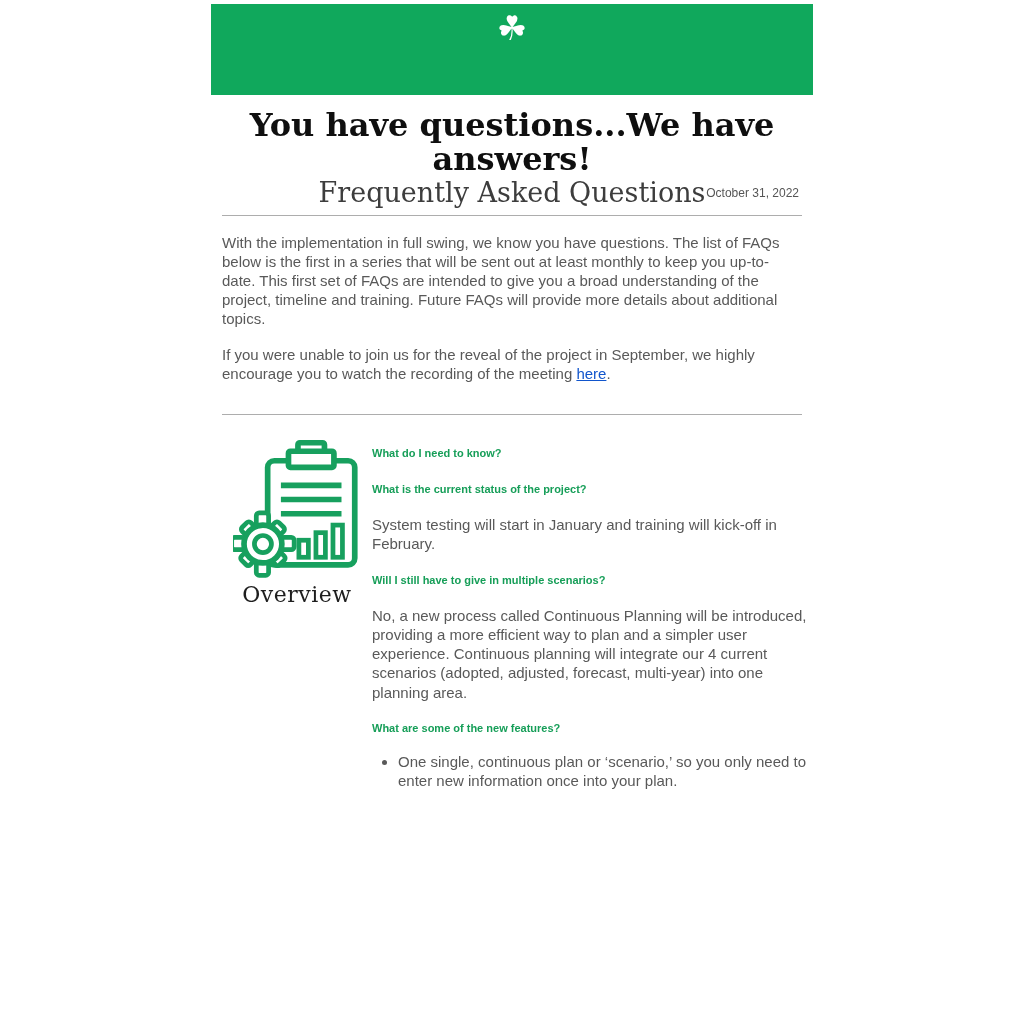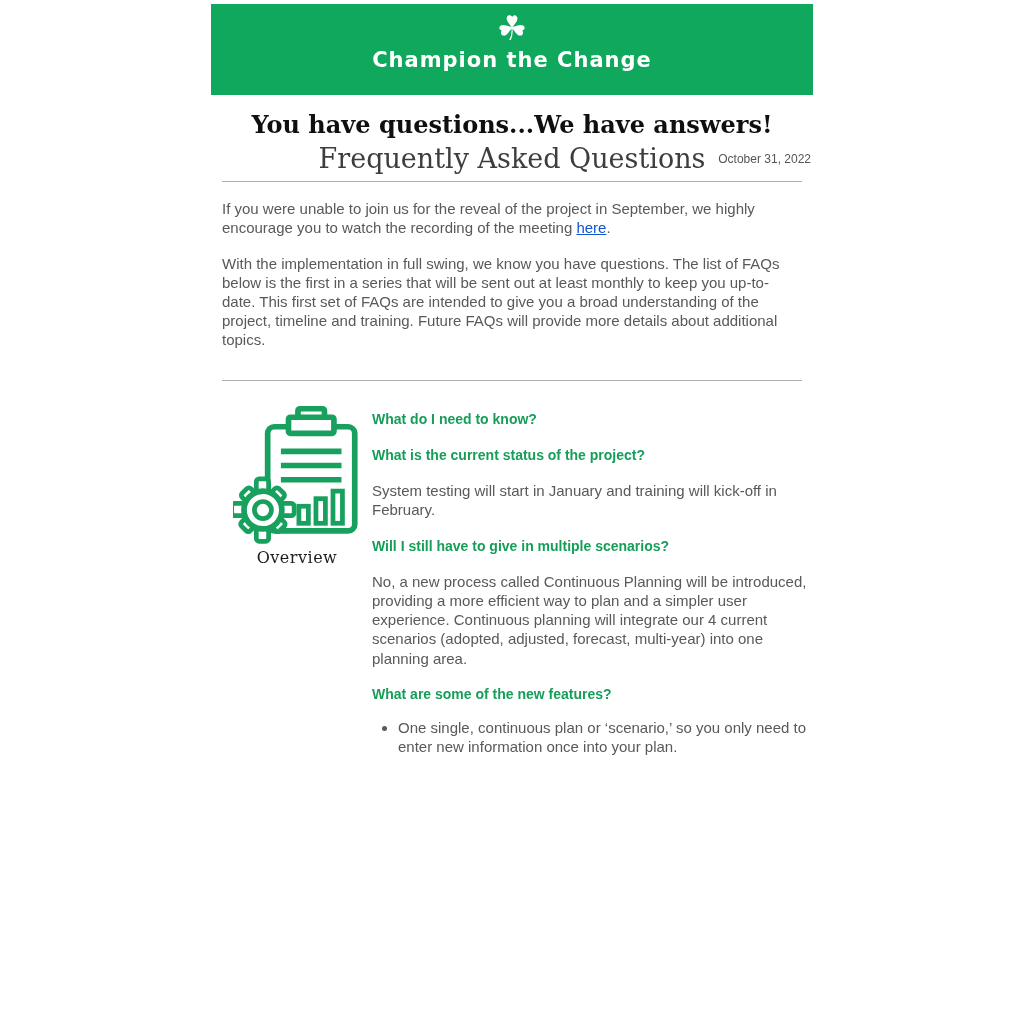--- a/index.html
+++ b/index.html
@@ -20,83 +20,82 @@
   .shamrock { color: #ffffff; font-size: 34px; line-height: 34px; display: block; }
   .brand {
     color: #ffffff; font-weight: bold; font-size: 21px;
     font-family: "DejaVu Sans", sans-serif; letter-spacing: 1px;
     margin-top: 3px;
   }
 
   
   .headline {
     font-family: "DejaVu Serif", serif; font-weight: bold;
-    font-size: 24px; color: #0f0f0f; text-align: center;
+    font-size: 32px; color: #0f0f0f; text-align: center;
     margin-top: 13px; line-height: 34px;
   }
   .subrow { position: relative; margin-top: 3px; height: 28px; }
   .subtitle {
     font-family: "DejaVu Serif", serif; font-size: 27px; color: #3d3d3d;
     text-align: center; line-height: 28px;
   }
   .date {
-    position: absolute; right: 2px; top: 7px;
+    position: absolute; right: 14px; top: 7px;
     font-size: 12px; color: #555555;
   }
   .rule {
     border: none; border-top: 1px solid #adadad;
     width: 580px; margin: 8px auto 0 auto;
   }
   .rule2 { margin-top: 31px; }
 
   
   .intro { padding: 0 11px; color: #595959; font-size: 15px; line-height: 19px; }
   .intro-heading { font-weight: bold; color: #545454; margin-top: 33px; }
   .intro p.para { margin-top: 17px; }
   a.inline-link { color: #1155cc; text-decoration: underline; }
 
   
   .faq-wrap { display: flex; padding: 0 11px; margin-top: 21px; }
   .icon-col { width: 150px; flex: 0 0 150px; text-align: center; }
   .icon-col svg { display: block; margin: 2px auto 0 auto; }
   .overview-label {
-    font-family: "DejaVu Serif", serif; font-size: 16px; color: #1e1e1e;
+    font-family: "DejaVu Serif", serif; font-size: 22px; color: #1e1e1e;
     letter-spacing: 0.5px; margin-top: 2px;
   }
   .qa-col { width: 436px; flex: 0 0 436px; }
   .question {
-    color: #169e58; font-weight: bold; font-size: 14px; line-height: 19px;
+    color: #169e58; font-weight: bold; font-size: 11px; line-height: 19px;
     margin-top: 17px; margin-bottom: 0;
   }
   .question.first { margin-top: 8px; }
   .answer { color: #595959; font-size: 15px; line-height: 19.3px; margin-top: 16px; }
   ul.feature-list { margin-top: 14px; padding-left: 26px; color: #595959; }
   ul.feature-list li { font-size: 15px; line-height: 19.3px; margin-bottom: 1px; }
 </style>
 </head>
 <body>
 
 <div class="page">
   <div class="content">
 
     <div class="banner">
       <span class="shamrock">☘</span>
-      <div class="brand">Champion the Change</div>
     </div>
 
     <div class="headline">You have questions...We have answers!</div>
     <div class="subrow">
       <div class="subtitle">Frequently Asked Questions</div>
       <div class="date">October 31, 2022</div>
     </div>
     <hr class="rule">
 
     <div class="intro">
+      <p class="para">With the implementation in full swing, we know you have questions. The list of FAQs below is the first in a series that will be sent out at least monthly to keep you up-to-date. This first set of FAQs are intended to give you a broad understanding of the project, timeline and training. Future FAQs will provide more details about additional topics.</p>
       <p class="para"><span>If you were unable to join us for the reveal of the project in September, we highly encourage you to watch the recording of the meeting </span><a href="#" class="inline-link">here</a><span>.</span></p>
-      <p class="para">With the implementation in full swing, we know you have questions. The list of FAQs below is the first in a series that will be sent out at least monthly to keep you up-to-date. This first set of FAQs are intended to give you a broad understanding of the project, timeline and training. Future FAQs will provide more details about additional topics.</p>
     </div>
 
     <hr class="rule rule2">
 
     <div class="faq-wrap">
 
       <div class="icon-col">
         <svg width="128" height="142" viewBox="0 0 134 150">
 
           <rect x="36" y="24" width="92" height="110" rx="7" fill="#ffffff" stroke="#17a05e" stroke-width="6"></rect>

